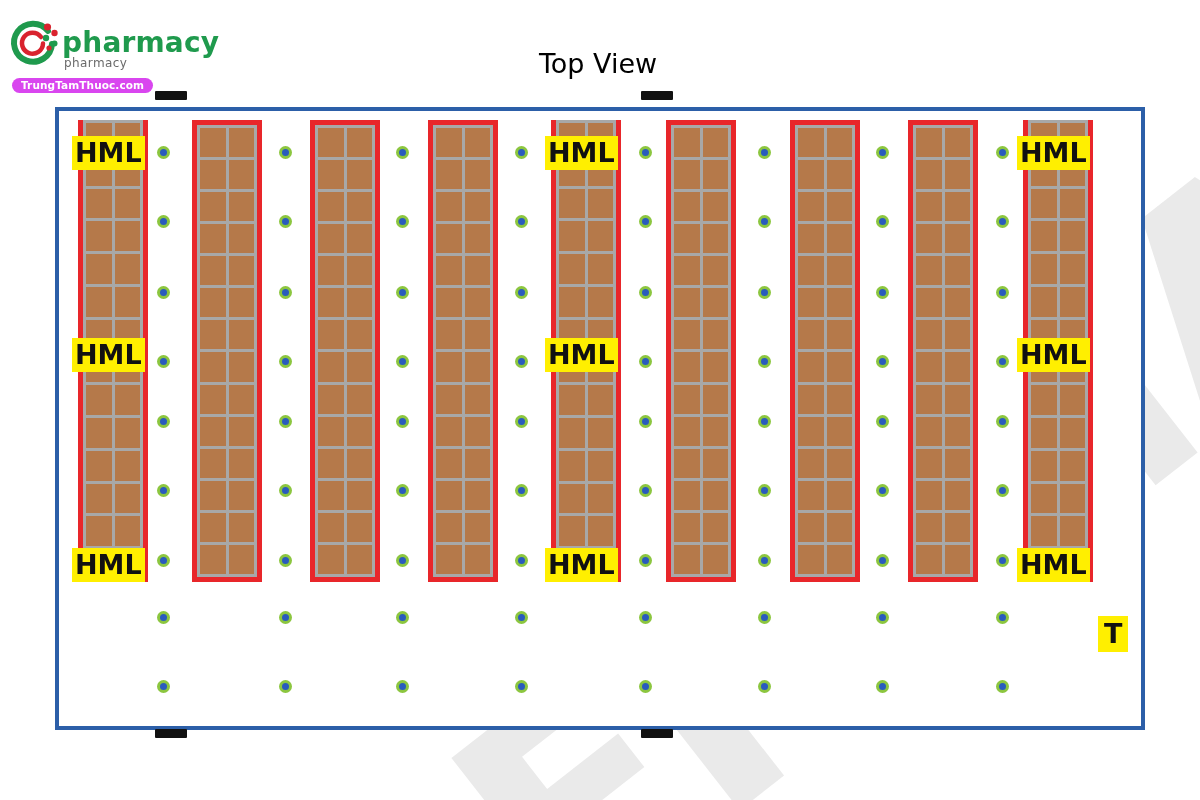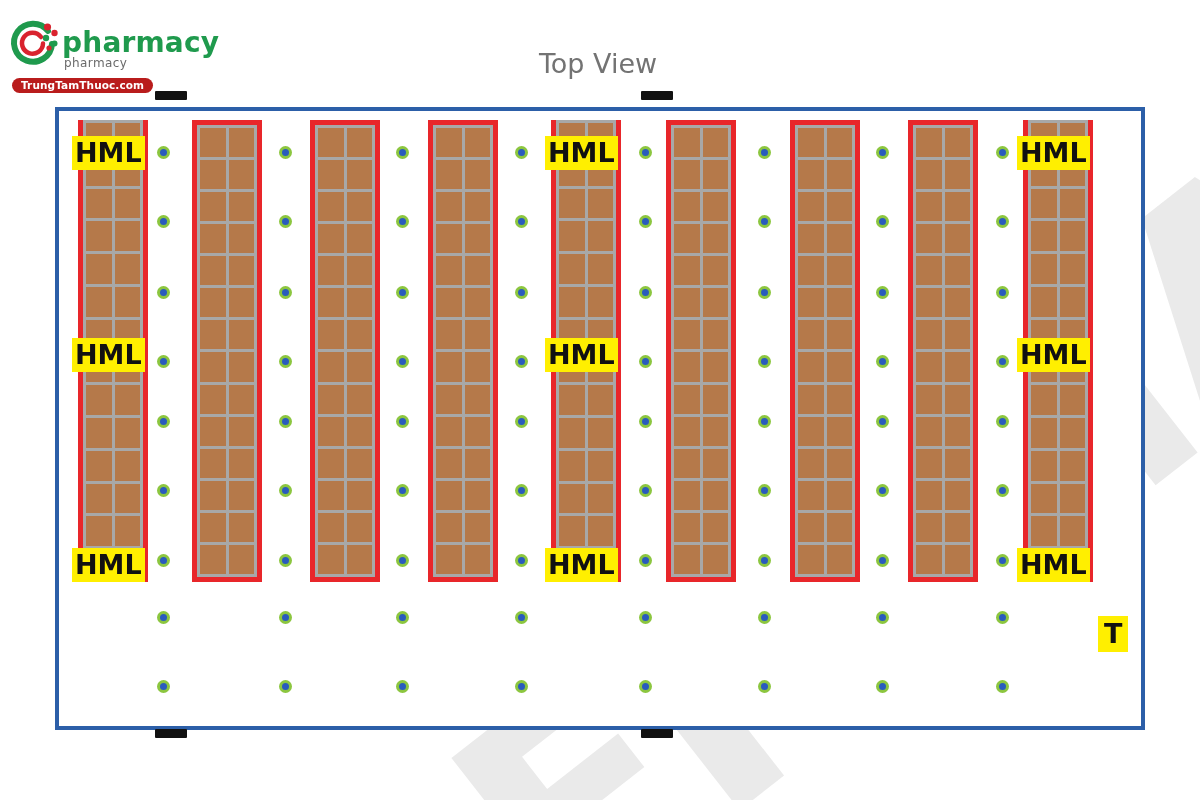--- a/index.html
+++ b/index.html
@@ -43,36 +43,36 @@
     letter-spacing:.2px;
   }
   .logo-sub{
     position:absolute;left:56px;top:38px;
     font-size:12px;color:#6a6a6a;font-weight:400;
     font-family:"DejaVu Sans", sans-serif;
     letter-spacing:.4px;
   }
   .logo-pill{
     position:absolute;left:4px;top:60px;
-    background:#b91c1c;color:#ffffff;
+    background:#d946ef;color:#ffffff;
     border-radius:9px;
     padding:1px 9px 2px 9px;
     font-size:10.5px;font-weight:700;
     font-family:"DejaVu Sans", sans-serif;
     letter-spacing:.1px;
     white-space:nowrap;
   }
 
   
   .title{
     position:absolute;
     left:0;top:48px;width:1196px;
     text-align:center;
     font-size:27px;
-    color:#737373;
+    color:#000000;
     font-family:"DejaVu Sans", sans-serif;
     font-weight:400;
     z-index:20;
   }
 
   
   .frame{
     position:absolute;
     left:55px;top:107px;
     width:1090px;height:623px;

